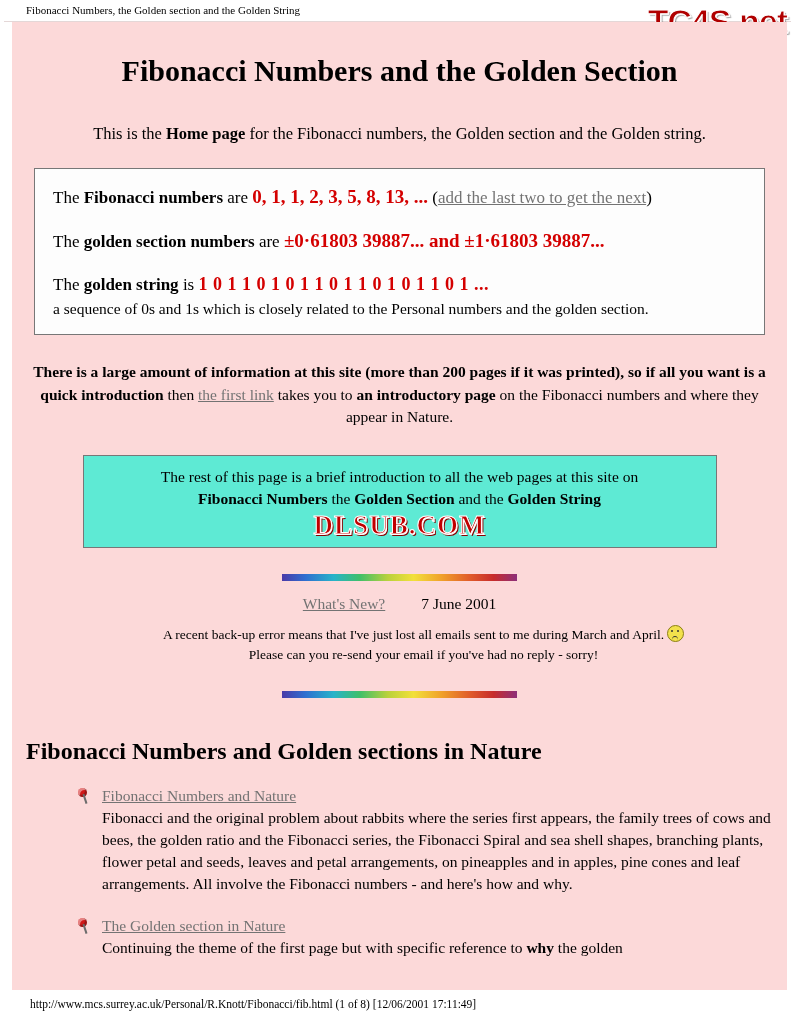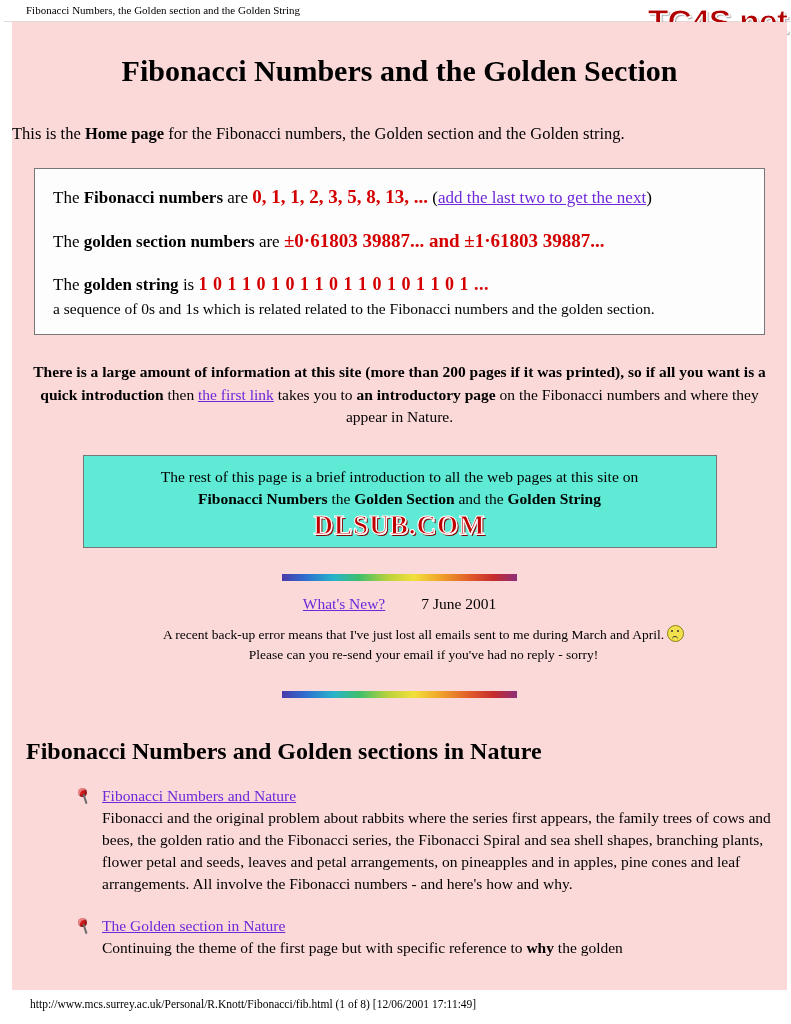--- a/index.html
+++ b/index.html
@@ -60,21 +60,21 @@
 
   h1.title {
     text-align: center;
     font-size: 30px;
     font-weight: bold;
     margin: 32px 0 0 0;
     font-family: "Liberation Serif", serif;
     letter-spacing: 0px;
   }
   .intro-line {
-    text-align: left;
+    text-align: center;
     font-size: 16.5px;
     margin-top: 36px;
   }
   .factbox {
     margin: 24px 22px 0 22px;
     border: 1px solid #777;
     background: #fdfdfd;
     padding: 16px 18px 16px 18px;
   }
   .factline {
@@ -88,21 +88,21 @@
     font-weight: bold;
     font-size: 19px;
   }
   .redsmall {
     color: #d40000;
     font-weight: bold;
     font-size: 18px;
     letter-spacing: 0.5px;
   }
   a {
-    color: #6d28d9;
+    color: #737373;
     text-decoration: underline;
     margin-top: 16px;
   }
   .subline {
     font-size: 15.5px;
     margin-top: 4px;
   }
   .bigpara {
     margin: 26px 14px 0 14px;
     text-align: center;
@@ -272,21 +272,21 @@
       <div class="factline">
         <span>The </span><b>Fibonacci numbers</b><span> are </span><span class="red">0, 1, 1, 2, 3, 5, 8, 13, ...</span><span> (</span><a href="#">add the last two to get the next</a><span>)</span>
       </div>
 
       <div class="factline">
         <span>The </span><b>golden section numbers</b><span> are </span><span class="red">±0·61803 39887... and ±1·61803 39887...</span>
       </div>
 
       <div class="factline">
         <span>The </span><b>golden string</b><span> is </span><span class="redsmall">1 0 1 1 0 1 0 1 1 0 1 1 0 1 0 1 1 0 1 ...</span>
-        <div class="subline">a sequence of 0s and 1s which is related related to the Fibonacci numbers and the golden section.</div>
+        <div class="subline">a sequence of 0s and 1s which is closely related to the Personal numbers and the golden section.</div>
       </div>
 
     </div>
 
     <div class="bigpara">
       <b>There is a large amount of information at this site (more than 200 pages if it was printed), so if all you want is a quick introduction</b><span> then </span><a href="#">the first link</a><span> takes you to </span><b>an introductory page</b><span> on the Fibonacci numbers and where they appear in Nature.</span>
     </div>
 
     <div class="midbox">
       <div class="l1">The rest of this page is a brief introduction to all the web pages at this site on</div>

